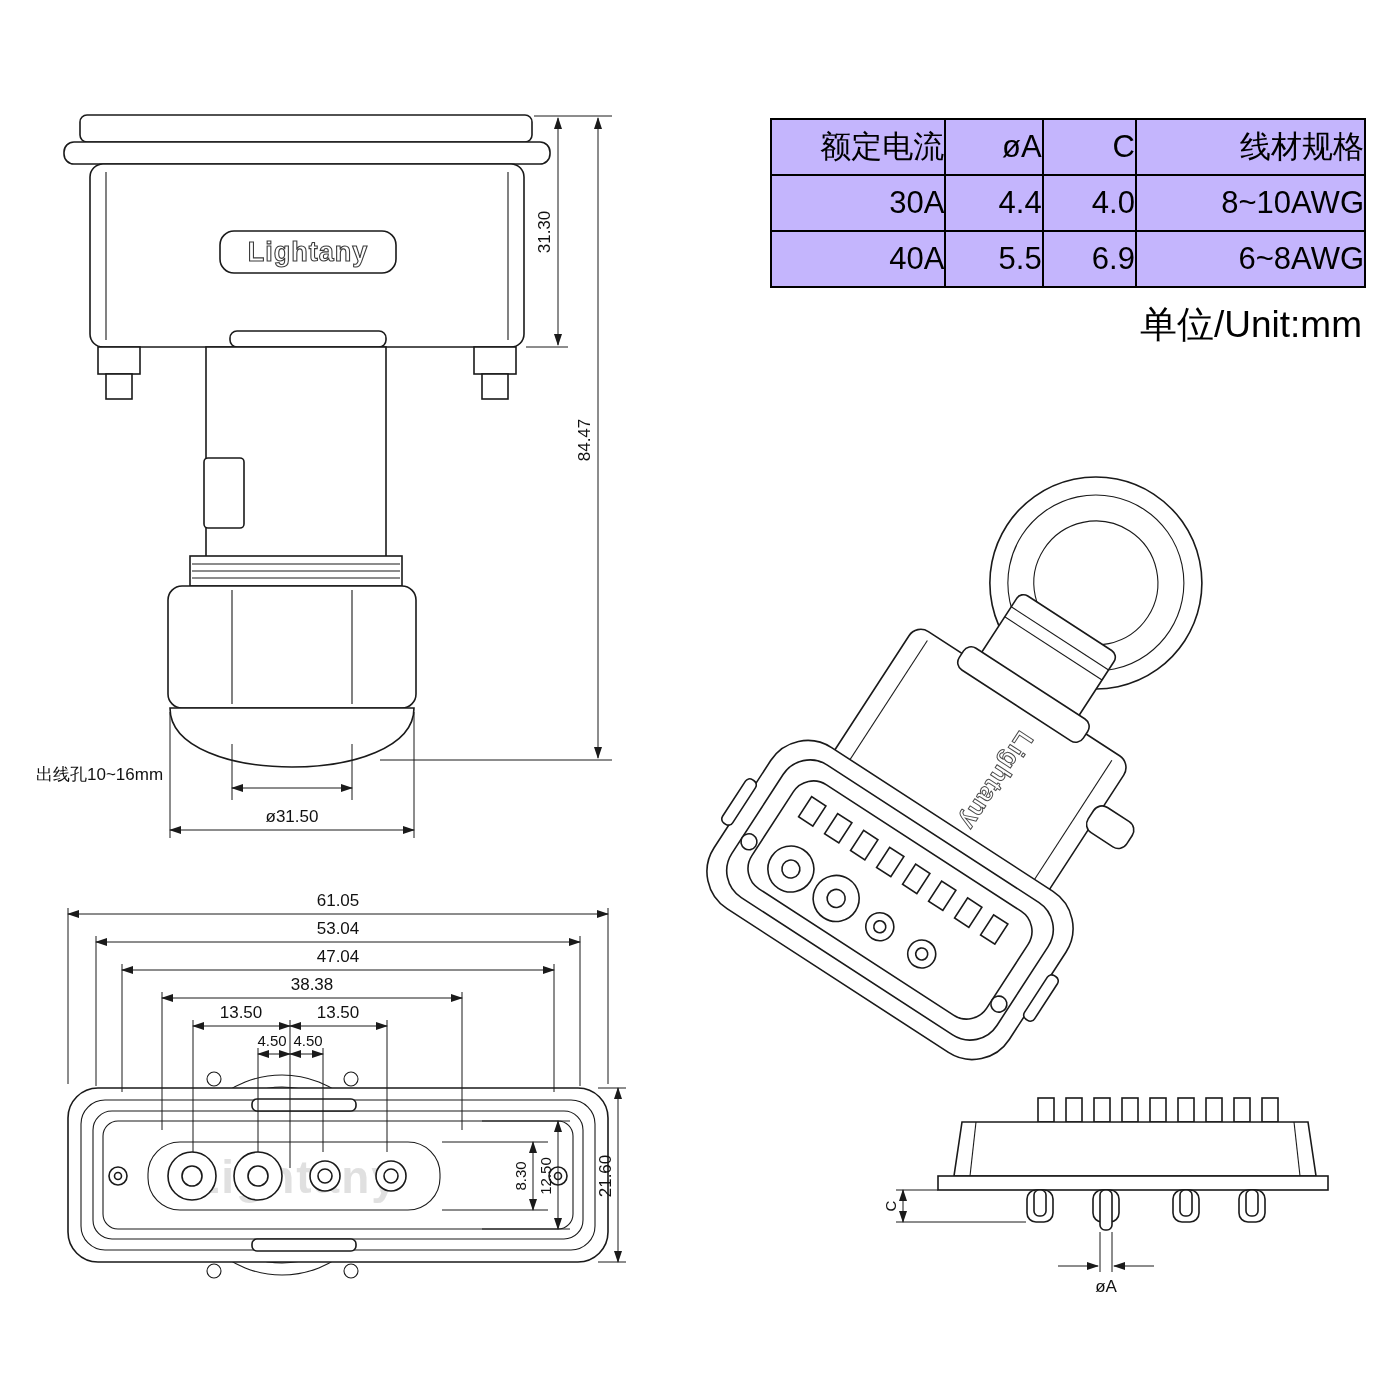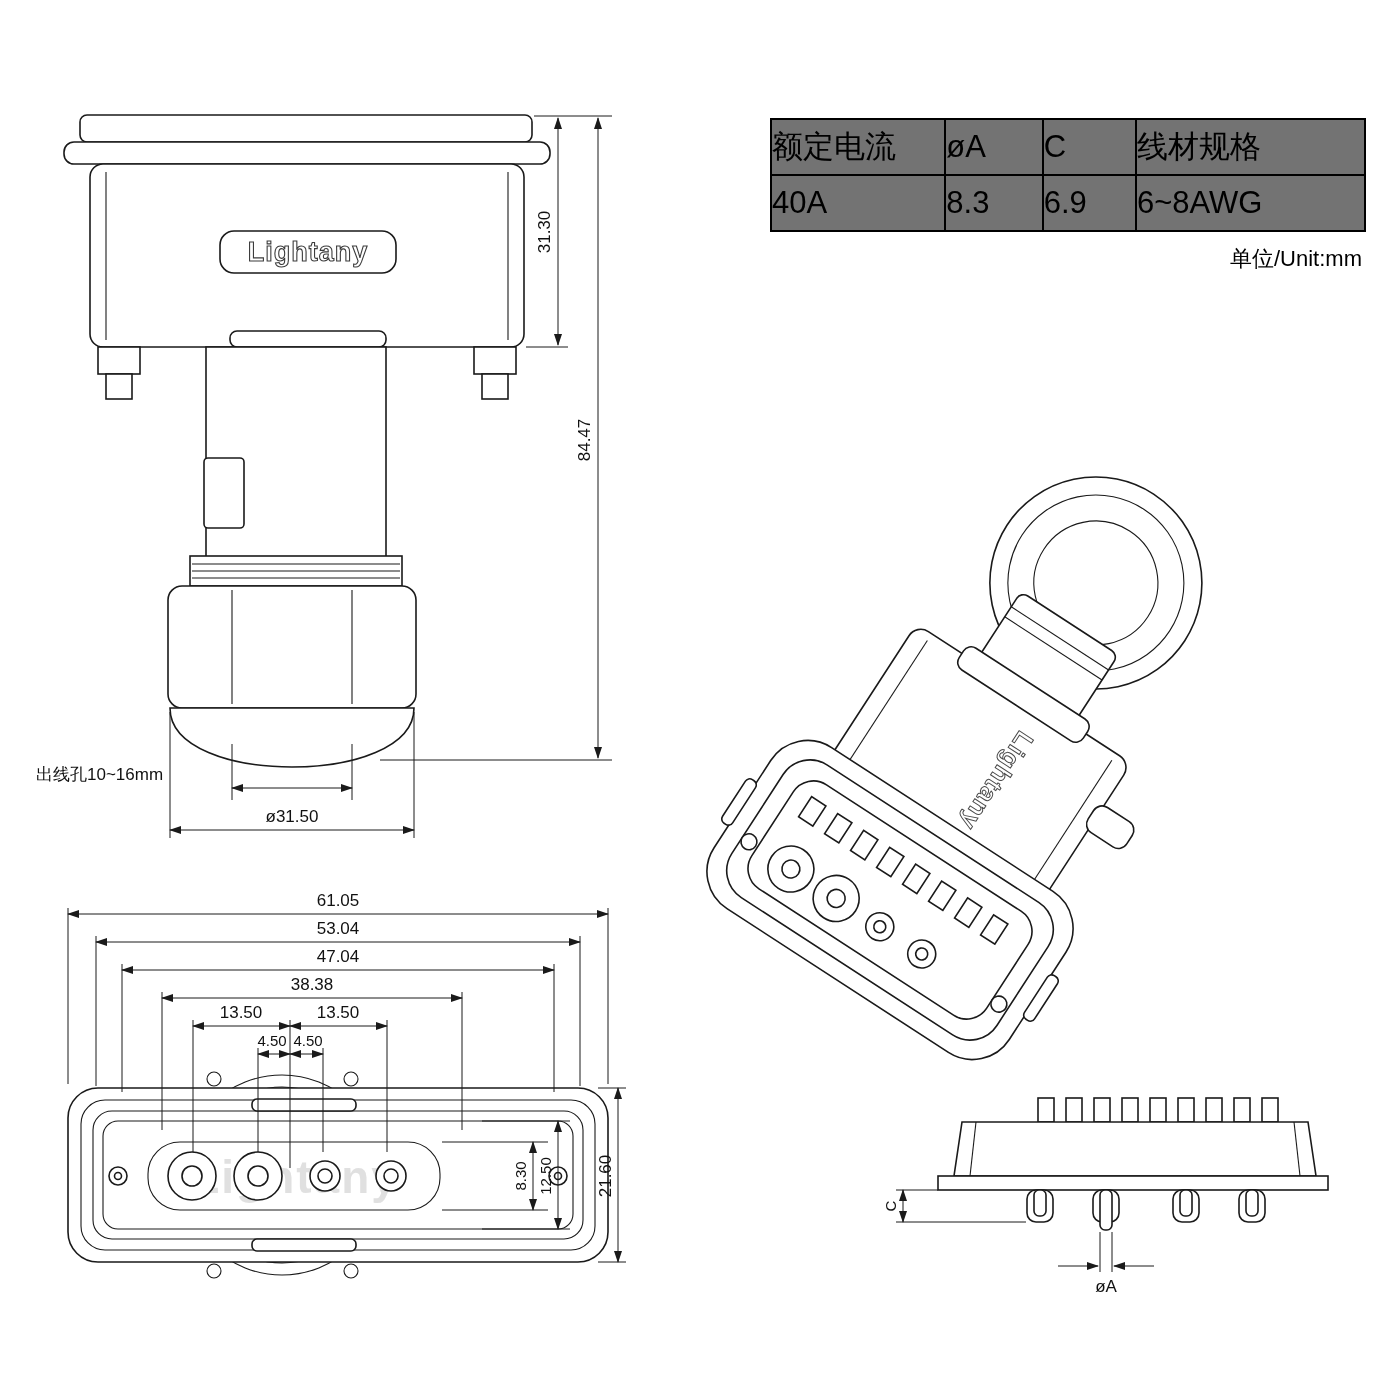--- a/index.html
+++ b/index.html
@@ -14,24 +14,24 @@
   .dim  { fill:none; stroke:#1a1a1a; stroke-width:1; }
   .dimtxt   { font-size:17px; fill:#111; }
   .dimtxt-s { font-size:15px; fill:#111; }
   .logo-txt     { font-size:27px; font-weight:bold; letter-spacing:1px; fill:none; stroke:#3c3c3c; stroke-width:1.1px; }
   .iso-logo-txt { font-size:25px; font-weight:bold; letter-spacing:1px; fill:none; stroke:#4a4a4a; stroke-width:1px; }
   .wm { font-size:46px; font-weight:bold; letter-spacing:2px; fill:#cdcdcd; opacity:.6; }
 
   
   .spec-table { position:absolute; left:770px; top:118px; width:596px; }
   .spec-table table { border-collapse:collapse; width:100%; }
-  .spec-table td, .spec-table th { border:2.6px solid #000; text-align:left; vertical-align:middle;
-       font-size:31px; font-weight:400; height:56px; background:#737373; }
+  .spec-table td, .spec-table th { border:2.6px solid #000; text-align:right; vertical-align:middle;
+       font-size:31px; font-weight:400; height:56px; background:#c4b5fd; }
   .c1 { width:172px; } .c2 { width:96px; } .c3 { width:92px; } .c4 { width:226px; }
-  .unit-note { margin-top:12px; text-align:right; font-size:22px; padding-right:4px; }
+  .unit-note { margin-top:12px; text-align:right; font-size:37px; padding-right:4px; }
 </style>
 </head>
 <body>
 
 <div class="canvas">
 
 <svg class="drawing" width="1400" height="1400" viewBox="0 0 1400 1400">
   <defs>
     <marker id="ah" viewBox="0 0 12 8" refX="11" refY="4" markerWidth="12" markerHeight="8" orient="auto-start-reverse" markerUnits="userSpaceOnUse">
       <path d="M0,0 L12,4 L0,8 Z" fill="#1a1a1a"></path>
@@ -274,22 +274,28 @@
 <div class="spec-table">
   <table>
     <tbody>
           <tr>
       <th class="c1">额定电流</th>
       <th class="c2">øA</th>
       <th class="c3">C</th>
       <th class="c4">线材规格</th>
     </tr>
     <tr>
+      <td>30A</td>
+      <td>4.4</td>
+      <td>4.0</td>
+      <td>8~10AWG</td>
+    </tr>
+    <tr>
       <td>40A</td>
-      <td>8.3</td>
+      <td>5.5</td>
       <td>6.9</td>
       <td>6~8AWG</td>
     </tr>
   </tbody>
       </table>
   <div class="unit-note">单位/Unit:mm</div>
 </div>
 
 </div>
 

